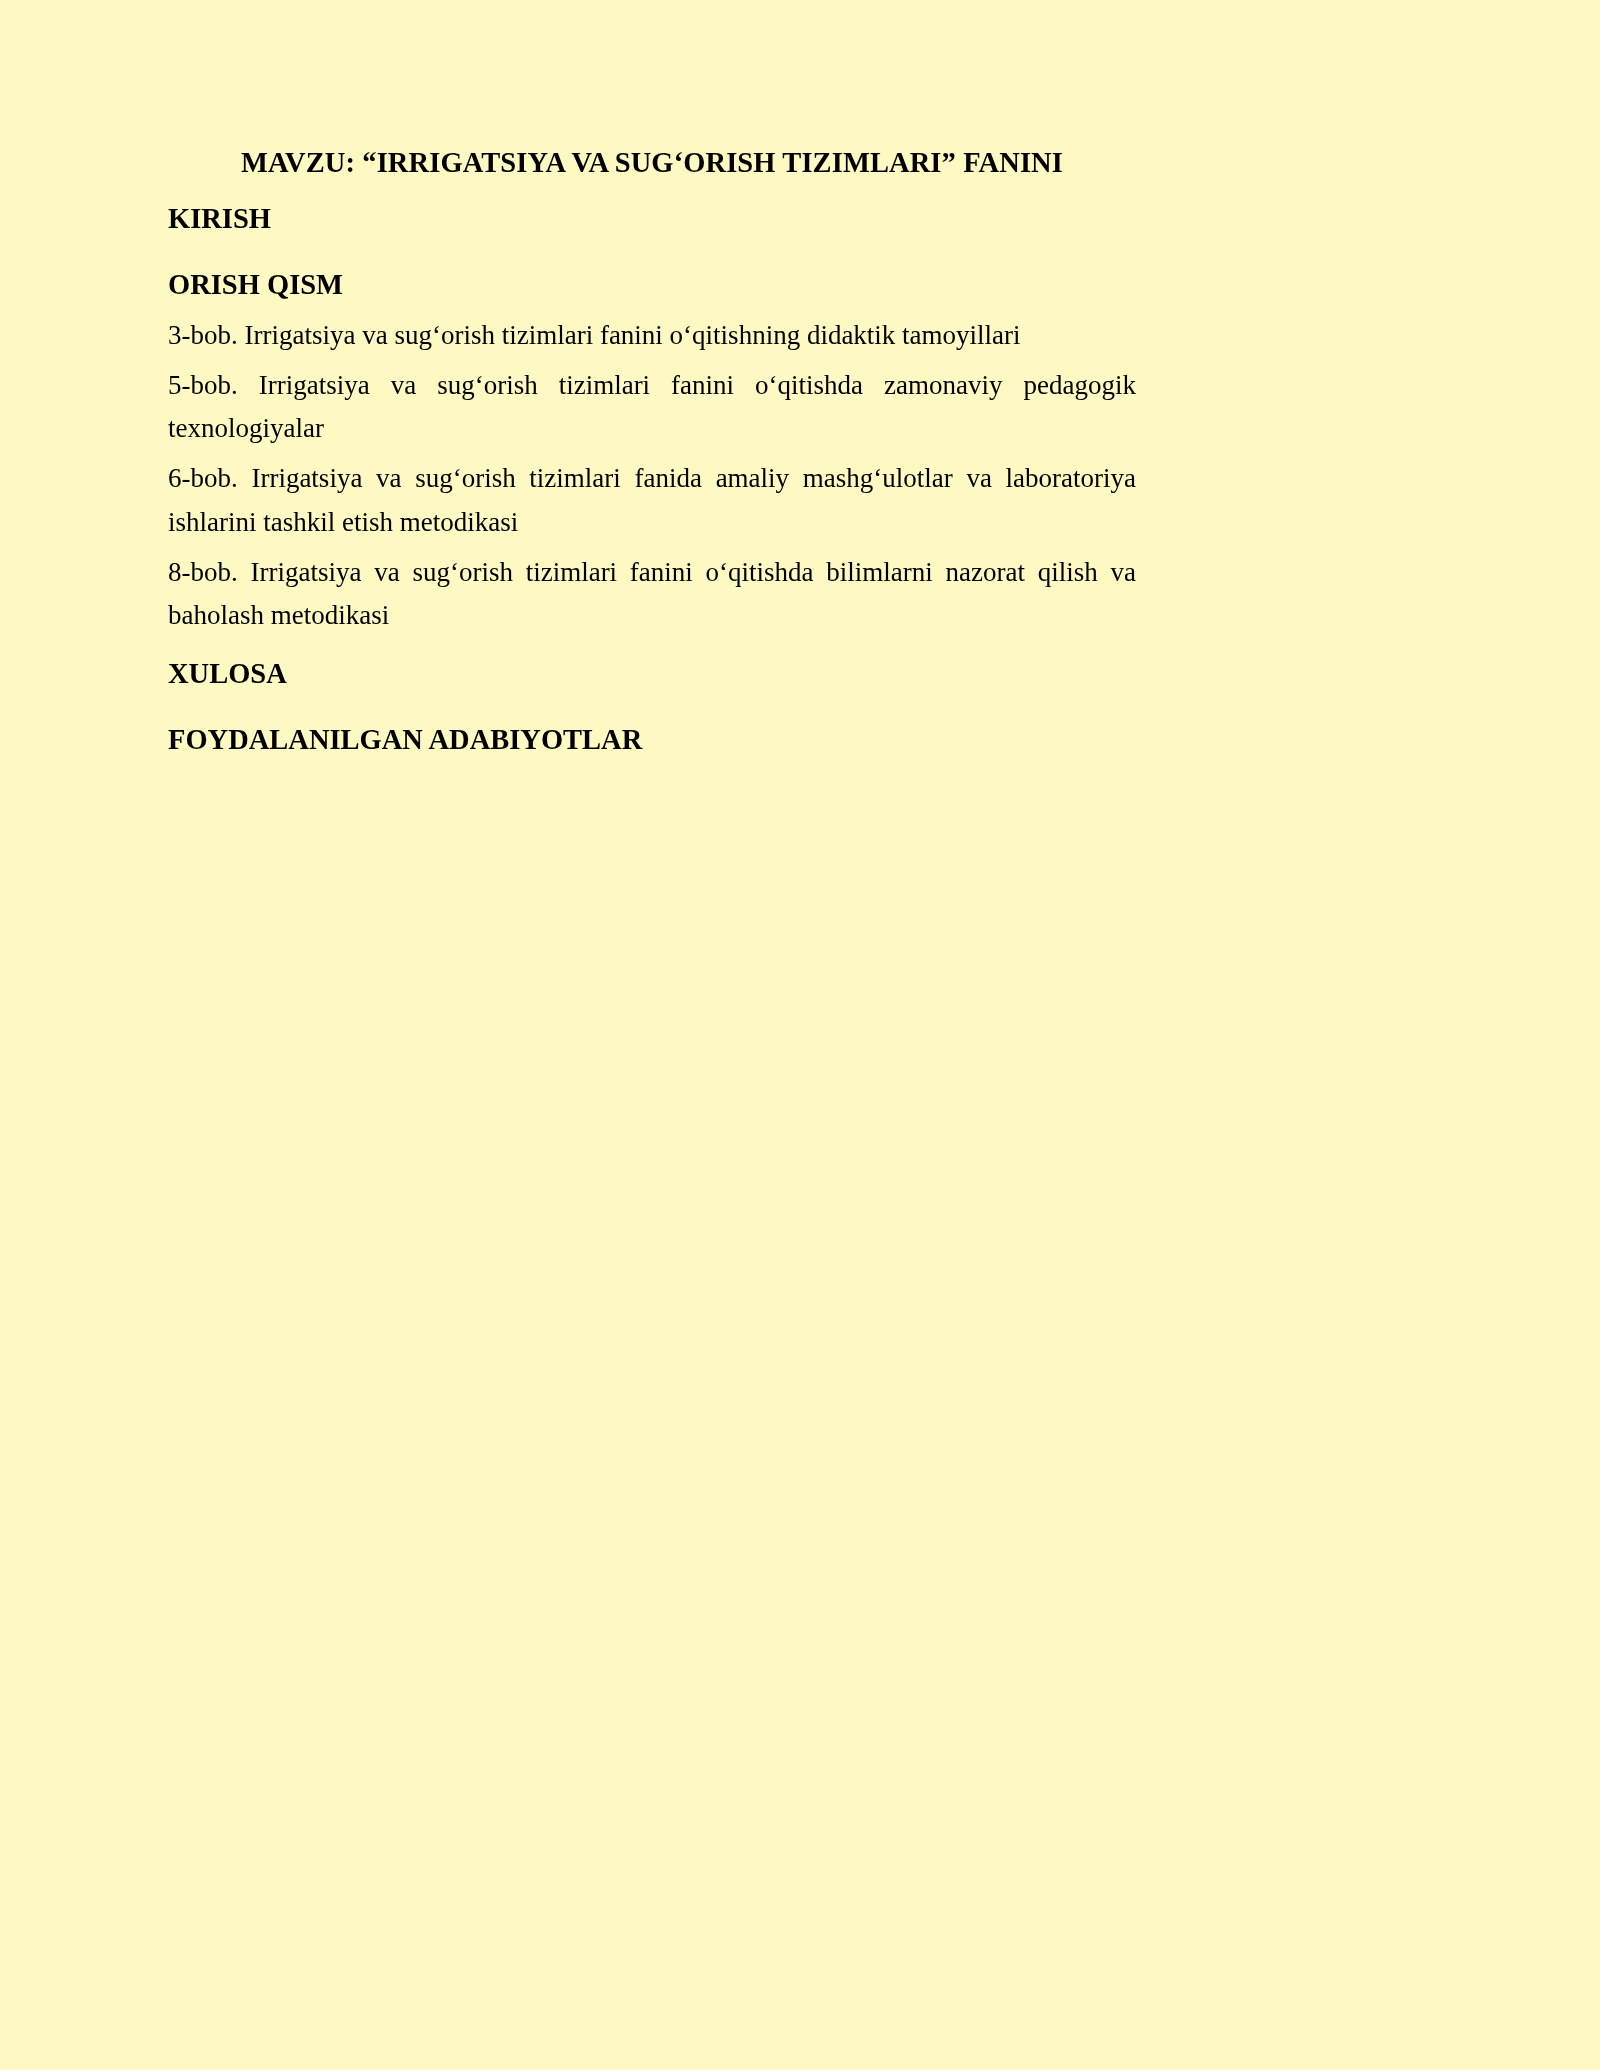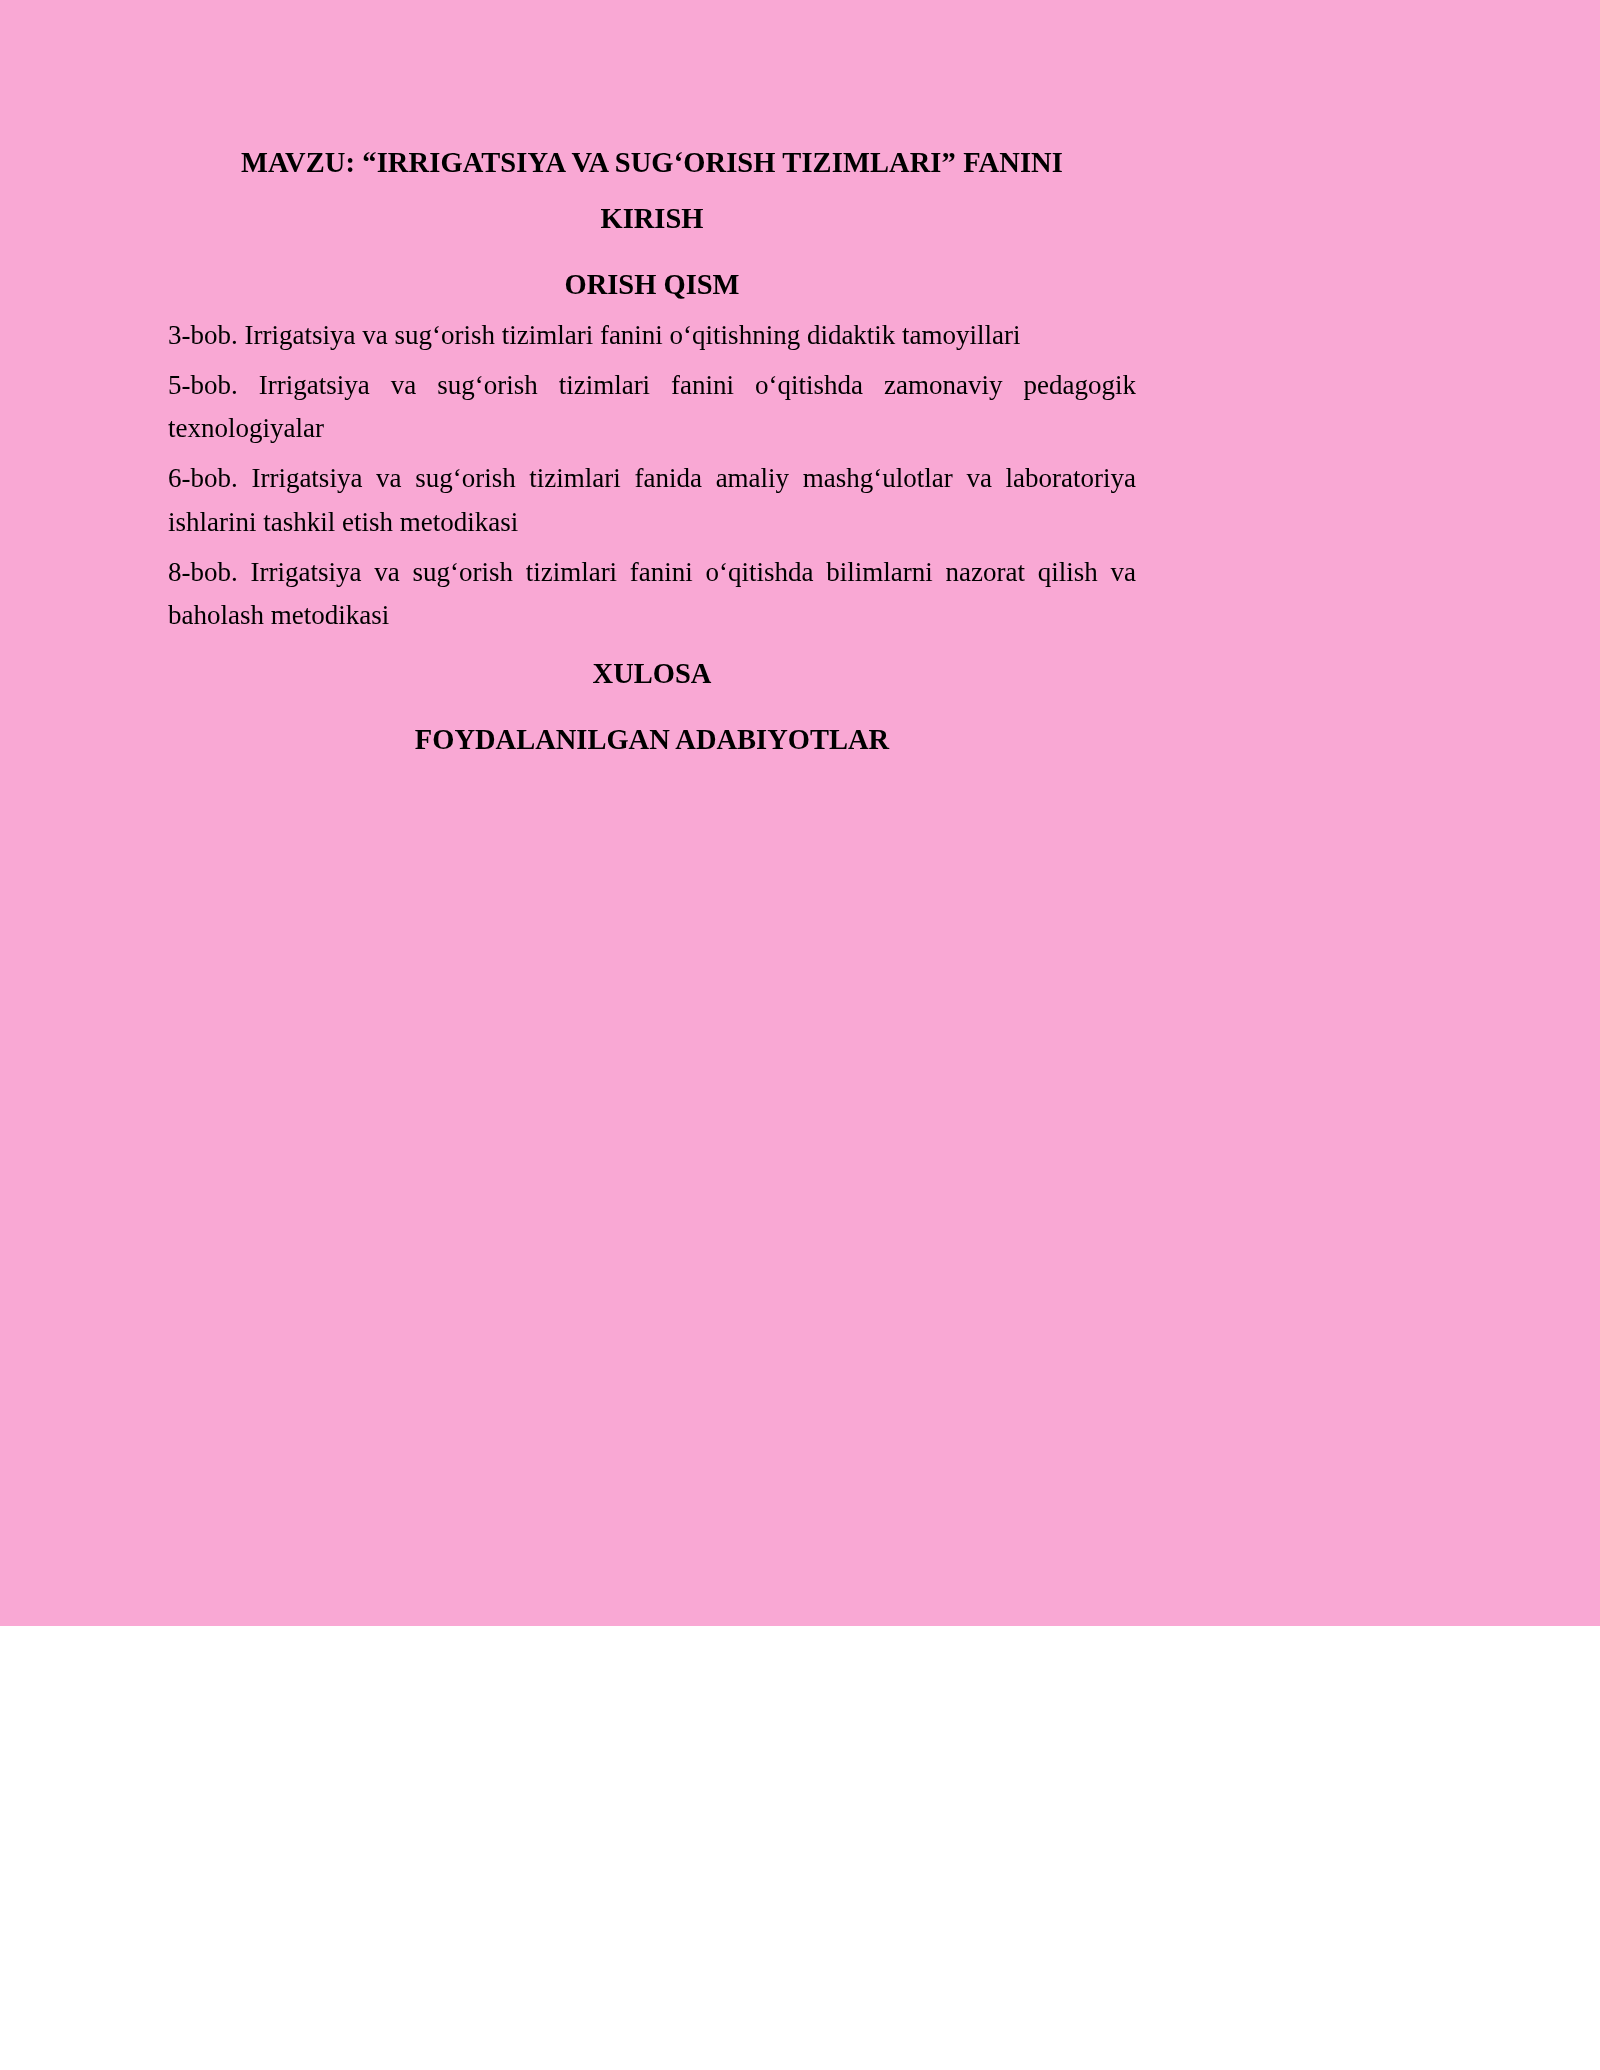--- a/index.html
+++ b/index.html
@@ -5,23 +5,23 @@
 <style>
   html, body {
     margin: 0;
     padding: 0;
     background: #ffffff;
   }
 
   .page {
     position: relative;
     width: 1600px;
-    height: 1626px;
+    height: 2070px;
     margin: 0 auto;
-    background: #f9a8d4;
+    background: #fef9c3;
     overflow: hidden;
   }
 
   .content {
     position: absolute;
     left: 168px;
     top: 0;
     width: 968px;           
     padding-top: 140px;
     box-sizing: content-box;
@@ -46,21 +46,21 @@
   }
   .doc-title .title-line-2 {
     padding: 0 26px;
   }
 
   
   .section-heading {
     font-weight: bold;
     font-size: 28.5px;
     line-height: 1.0;
-    text-align: center;
+    text-align: left;
     margin: 0;
     padding: 16px 0 15px 0;
   }
   .section-heading.tight-top {
     padding-top: 22px;
   }
 
   
   .chapter-item {
     font-size: 27px;

